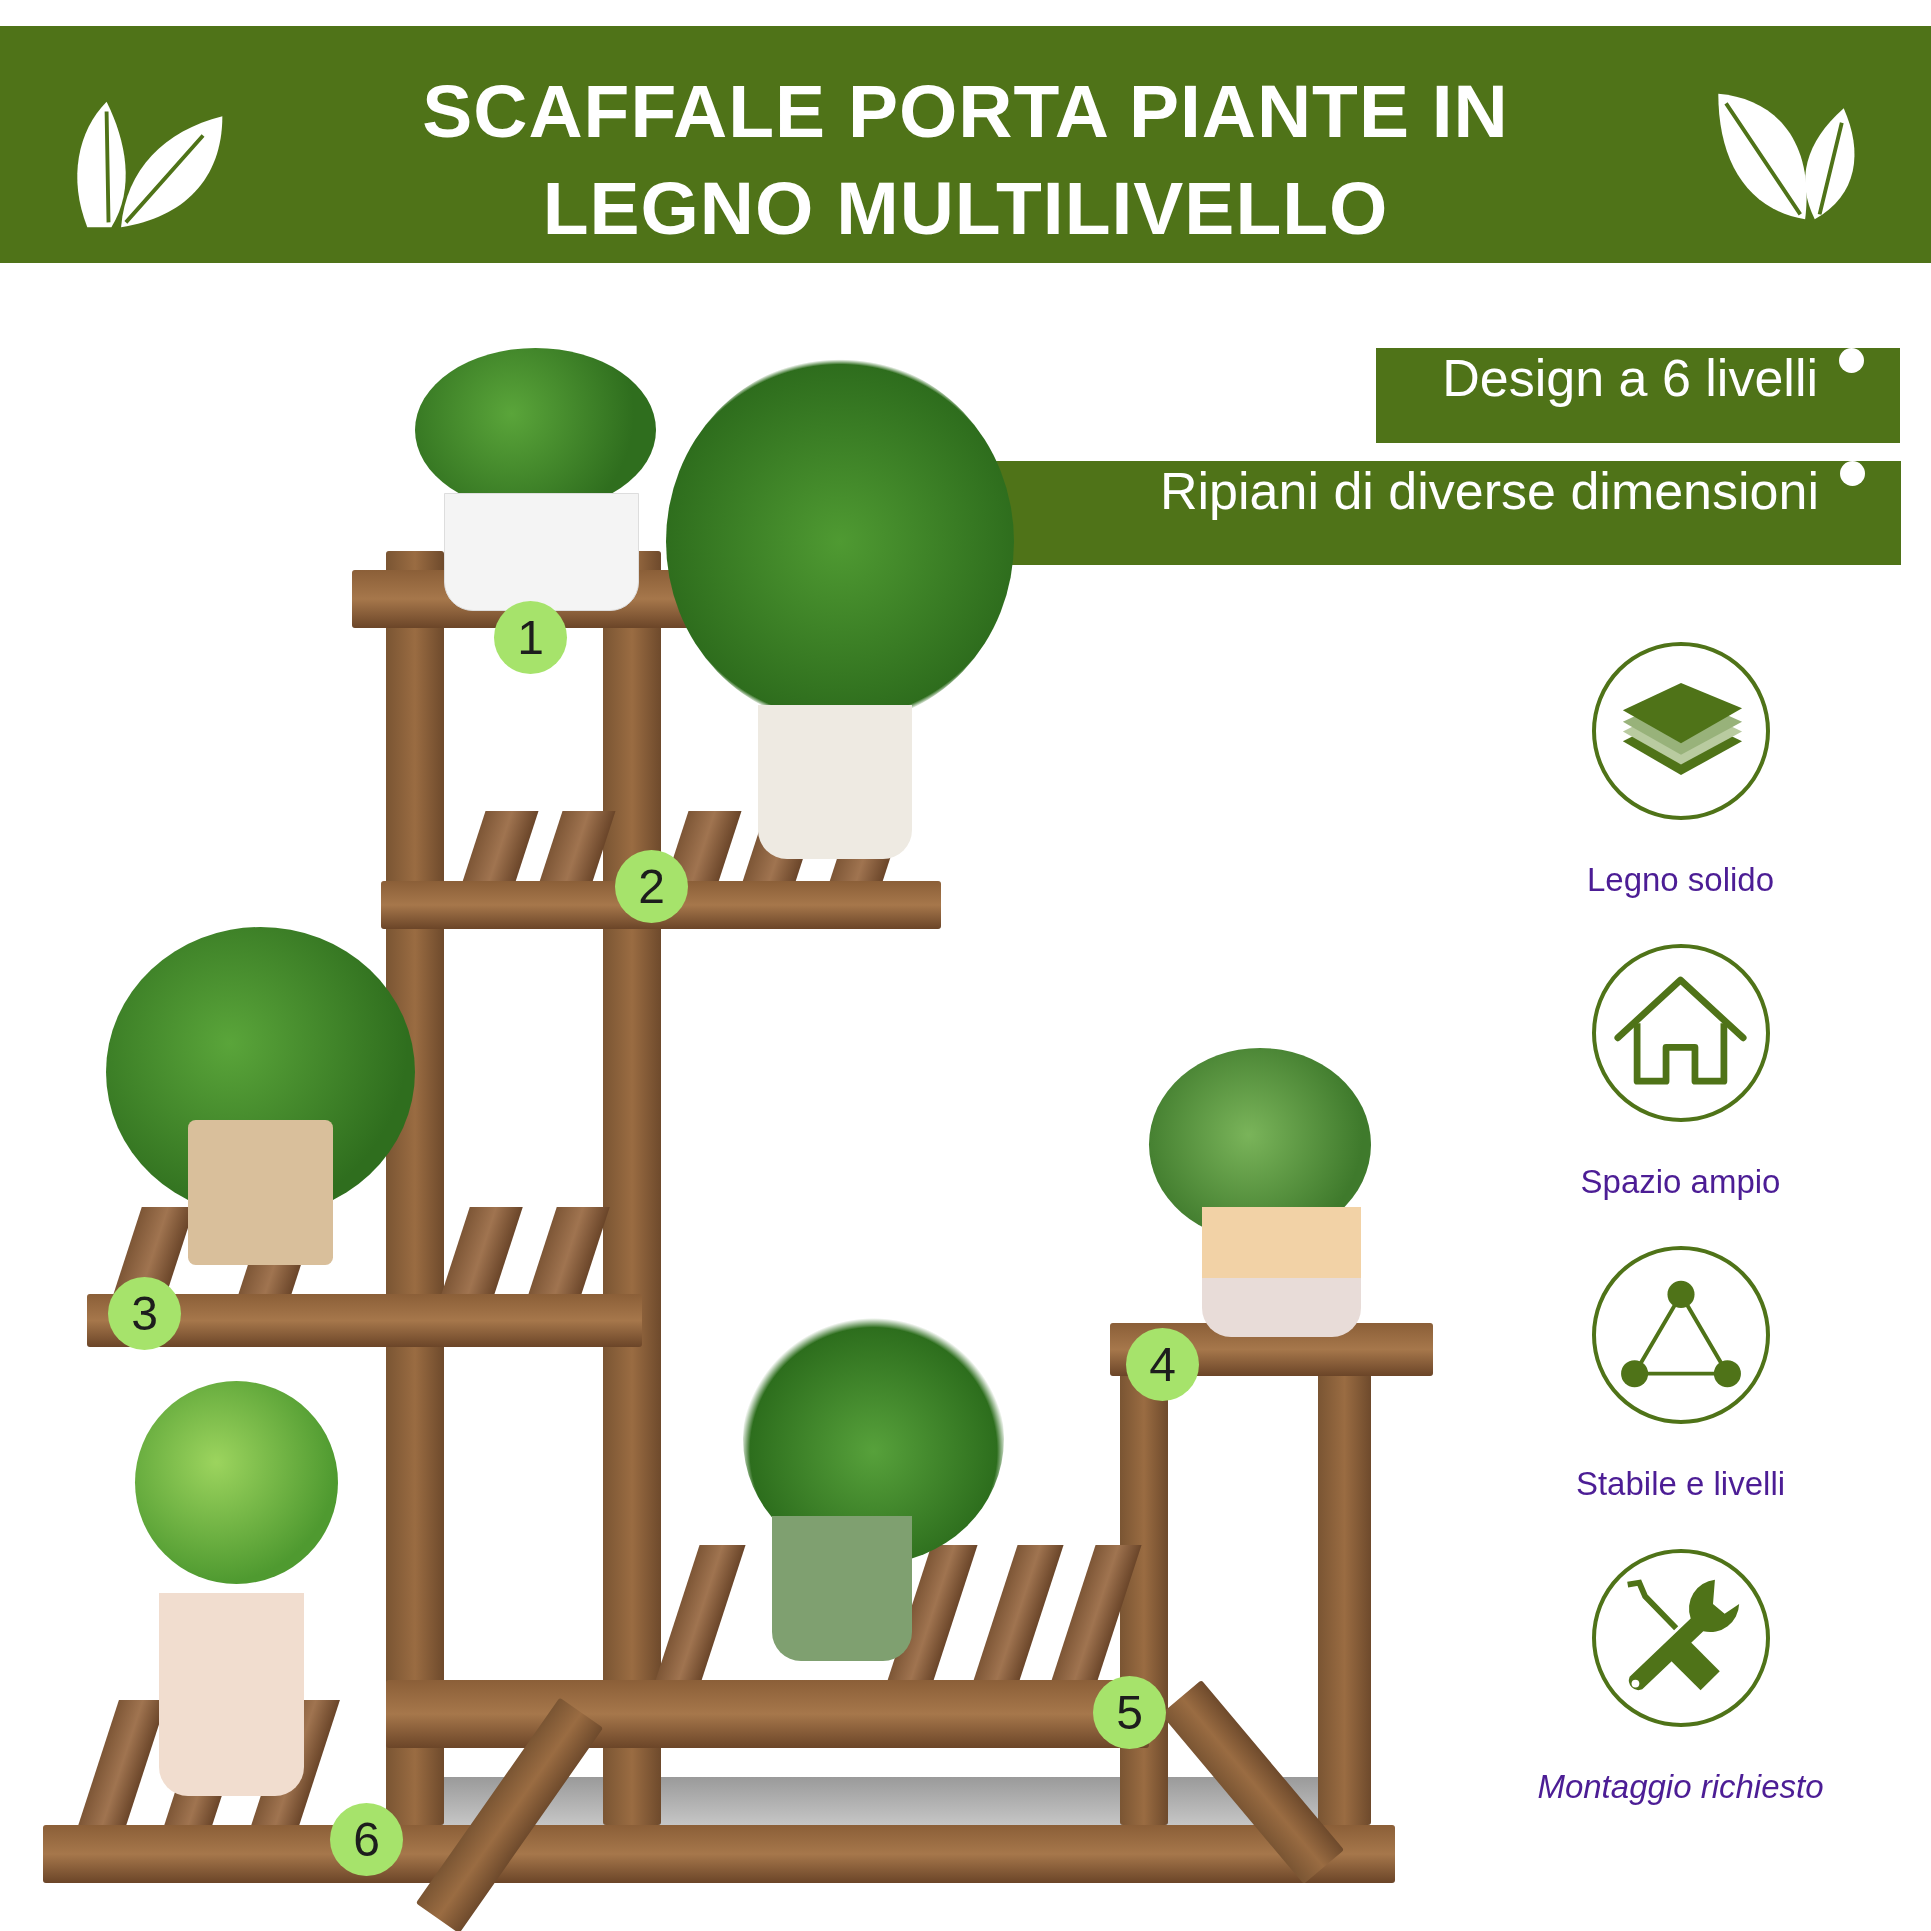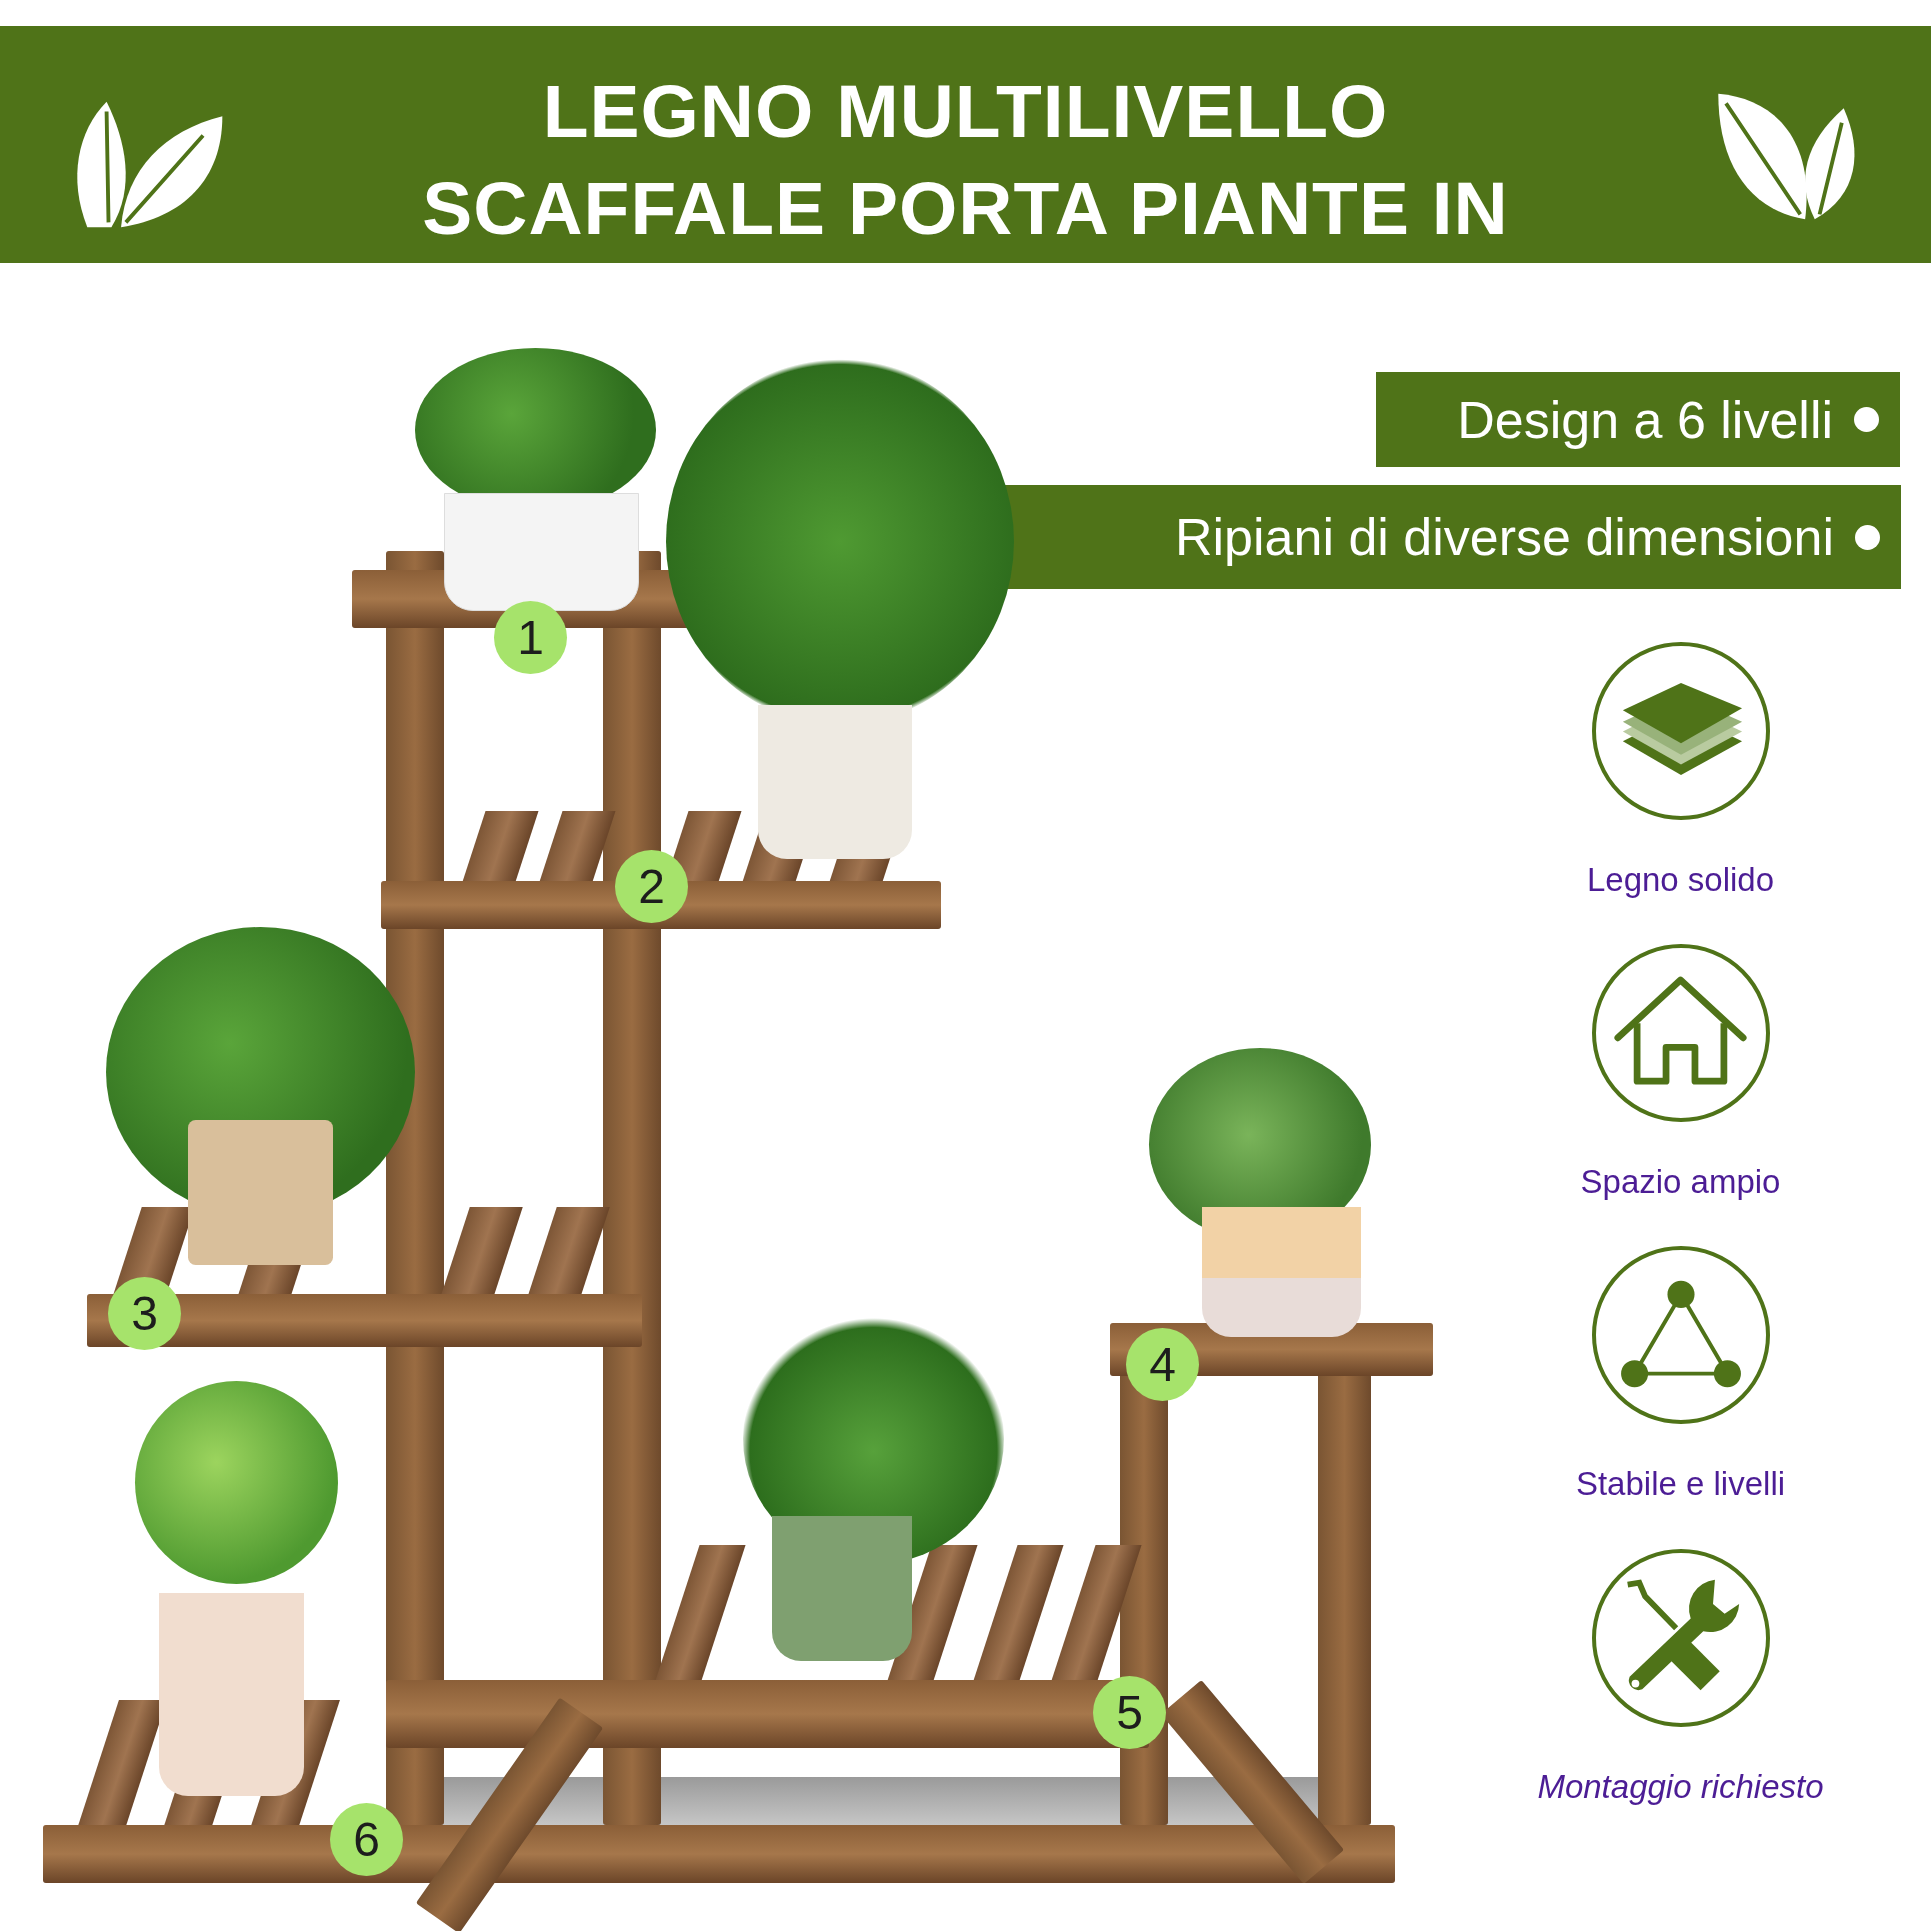--- a/index.html
+++ b/index.html
@@ -2,21 +2,21 @@
 <html><head>
 <meta charset="utf-8">
 <style>
   html,body{margin:0;padding:0;background:#ffffff;}
   body{width:1931px;height:1931px;position:relative;overflow:hidden;font-family:"Liberation Sans",sans-serif;}
   .header{position:absolute;left:0;top:26px;width:1931px;height:237px;background:#4f7318;}
   .title{position:absolute;left:0;right:0;top:37px;text-align:center;color:#fff;font-weight:bold;font-size:75px;line-height:97px;letter-spacing:1px;}
   .leaf{position:absolute;top:66px;width:164px;height:145px;}
   .leaf.left{left:68px;}
   .leaf.right{left:1699px;top:58px;}
-  .badge{position:absolute;background:#4f7318;color:#fff;font-size:52px;display:flex;align-items:center;justify-content:flex-end;padding-right:21px;box-sizing:border-box;margin-top:24px;}
+  .badge{position:absolute;background:#4f7318;color:#fff;font-size:52px;display:flex;align-items:flex-start;justify-content:flex-end;padding-right:36px;box-sizing:border-box;}
   .badge .dot{display:inline-block;width:25px;height:25px;border-radius:50%;background:#fff;margin-left:21px;}
   .b1{left:1376px;top:348px;width:524px;height:95px;}
   .b2{left:993px;top:461px;width:908px;height:104px;}
   .feature{position:absolute;left:1526px;width:309px;text-align:center;}
   .feature .circle{width:178px;height:178px;border:4.8px solid #4f7318;border-radius:50%;box-sizing:border-box;margin:0 auto;display:flex;align-items:center;justify-content:center;}
   .feature .label{font-size:33px;color:#4c1d95;margin-top:41px;white-space:nowrap;}
   .scene{position:absolute;left:0;top:290px;width:1448px;height:1641px;}
   .wood{position:absolute;background:linear-gradient(90deg,#7a5533,#9a6c42,#6e4a2c);border-radius:2.9px;}
   .wood.h{background:linear-gradient(180deg,#8b5f38,#a6774b,#6b4528);}
   .slat{position:absolute;background:linear-gradient(90deg,#7d5636,#a07450,#6a4529);transform:skewX(-18deg);}
@@ -28,22 +28,22 @@
 </head>
 <body>
 
 <div class="header">
   <svg class="leaf left" viewBox="0 0 170 150">
     <path d="M20 140 C0 90 10 40 40 10 C60 50 70 100 45 140 Z" fill="#fff"></path>
     <path d="M55 140 C60 80 100 40 160 25 C160 90 120 130 55 140 Z" fill="#fff"></path>
     <path d="M40 20 L42 135 M60 135 L140 45" stroke="#4f7318" stroke-width="4" fill="none"></path>
   </svg>
   <div class="title">
+    <div>SCAFFALE PORTA PIANTE IN</div>
     <div>LEGNO MULTILIVELLO</div>
-    <div>SCAFFALE PORTA PIANTE IN</div>
   </div>
   <svg class="leaf right" viewBox="0 0 170 150">
     <path d="M20 10 C80 15 120 60 110 140 C50 130 20 80 20 10 Z" fill="#fff"></path>
     <path d="M120 140 C100 100 110 60 150 25 C170 70 165 115 120 140 Z" fill="#fff"></path>
     <path d="M28 20 L105 135 M125 135 L148 40" stroke="#4f7318" stroke-width="4" fill="none"></path>
   </svg>
 </div>
 
 <div class="badge b1">
   <span>Design a 6 livelli</span>

